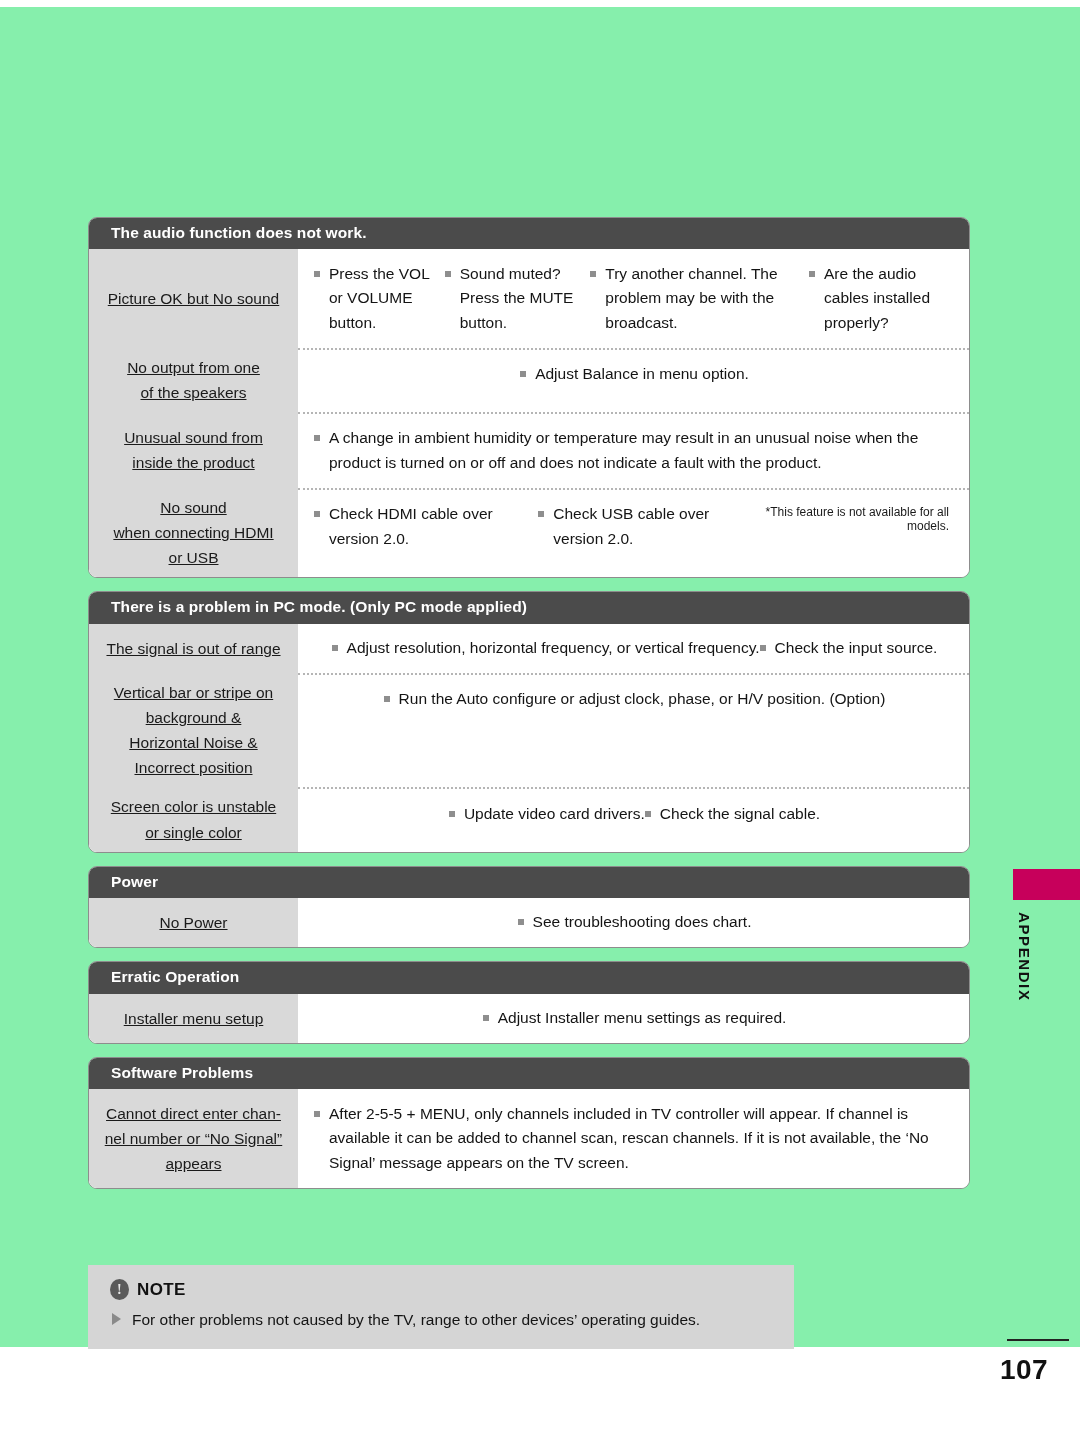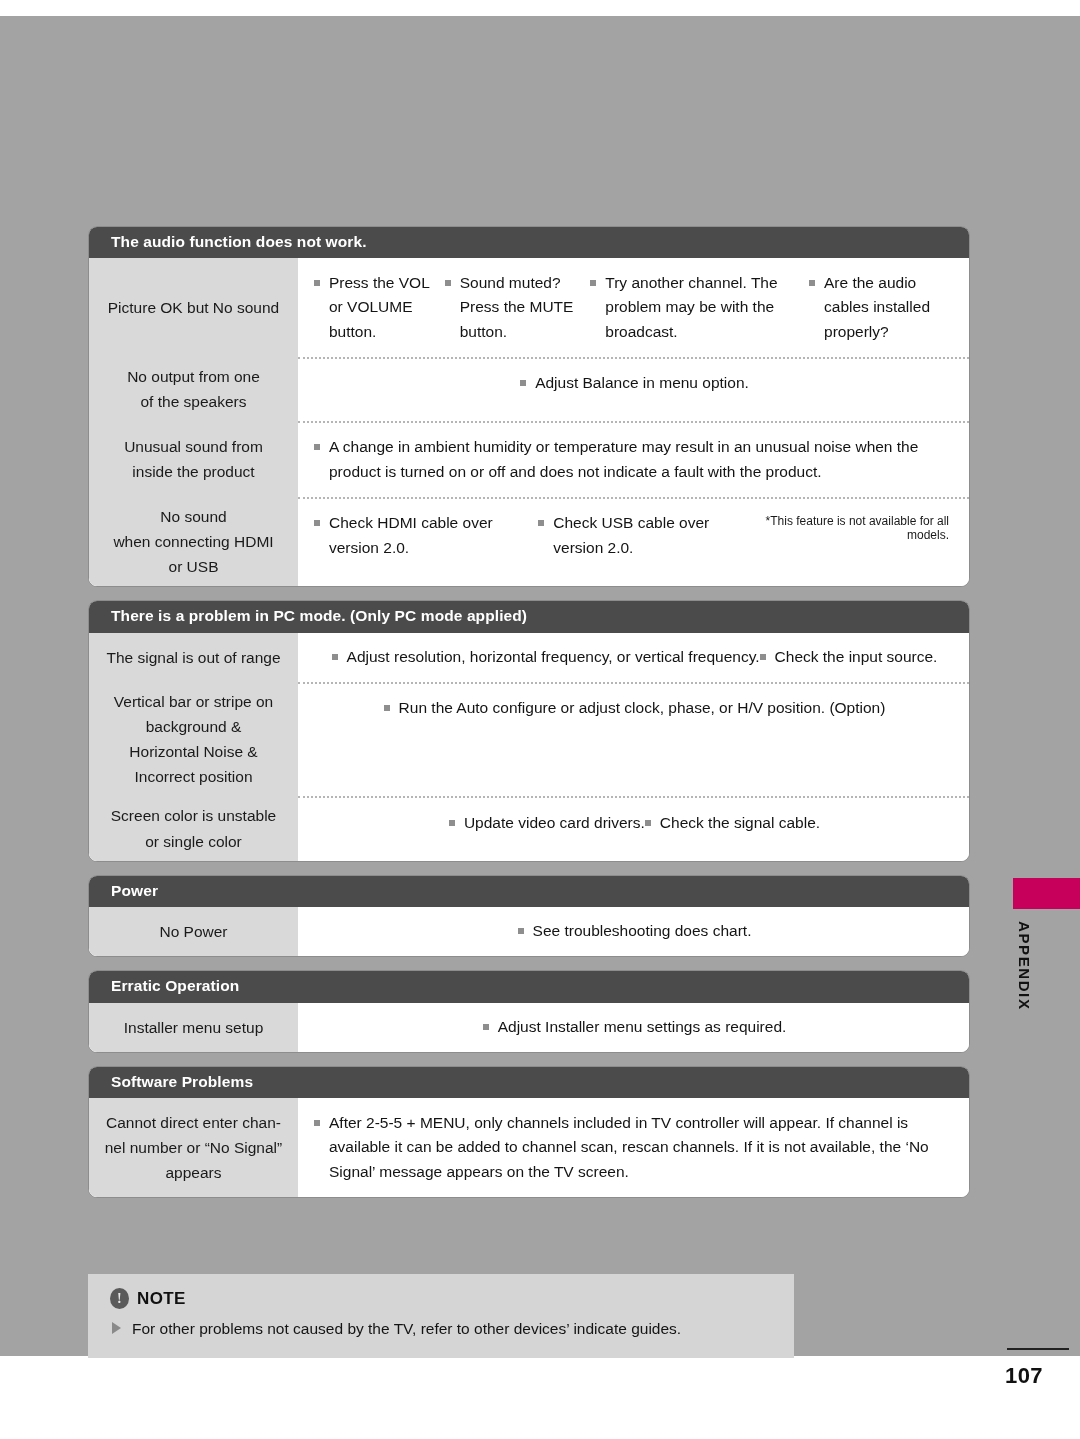--- a/index.html
+++ b/index.html
@@ -11,24 +11,24 @@
     width: 1080px;
     height: 1439px;
     position: relative;
     font-family: "Liberation Sans", sans-serif;
     color: #111111;
     overflow: hidden;
   }
 
   #page {
     position: absolute;
-    left: 0; top: 16px;
+    left: 0; top: 7px;
     width: 1080px;
     height: 1340px;
-    background: #a3a3a3;
+    background: #86efac;
   }
 
   
   .content {
     position: absolute;
     left: 88px;
     top: 210px;
     width: 882px;
   }
 
@@ -72,20 +72,21 @@
     color: #1a1a1a;
     font-size: 15.5px;
     line-height: 1.62;
     text-align: center;
     display: flex;
     flex-direction: column;
     justify-content: center;
     align-items: center;
     padding: 7px 9px;
     box-sizing: border-box;
+    text-decoration: underline;
   }
   .cell-q .qline { display: block; white-space: nowrap; }
 
   .cell-a {
     flex: 1;
     padding: 9px 14px 9px 16px;
     box-sizing: border-box;
     display: flex;
     flex-direction: row;
     justify-content: center;
@@ -198,21 +199,21 @@
     width: 62px;
     height: 2px;
     background: #222222;
   }
   .page-no {
     position: absolute;
     left: 978px;
     top: 1347px;
     width: 92px;
     text-align: center;
-    font-size: 22px;
+    font-size: 28px;
     font-weight: bold;
     color: #111111;
     letter-spacing: .5px;
   }
 </style>
 </head>
 <body>
 
 <div id="page">
 
@@ -339,21 +340,21 @@
           </div>
         </div>
       </div>
     </div>
 
   <div class="note-box">
     <div class="note-title">
       <span class="note-icon">!</span>
       <span>NOTE</span>
     </div>
-    <div class="note-body">For other problems not caused by the TV, refer to other devices’ indicate guides.</div>
+    <div class="note-body">For other problems not caused by the TV, range to other devices’ operating guides.</div>
   </div>
 
   <div class="side-tab-bar"></div>
   <div class="side-tab-label">APPENDIX</div>
 
   <div class="footer-rule"></div>
   <div class="page-no">107</div>
 
 </div>
 

